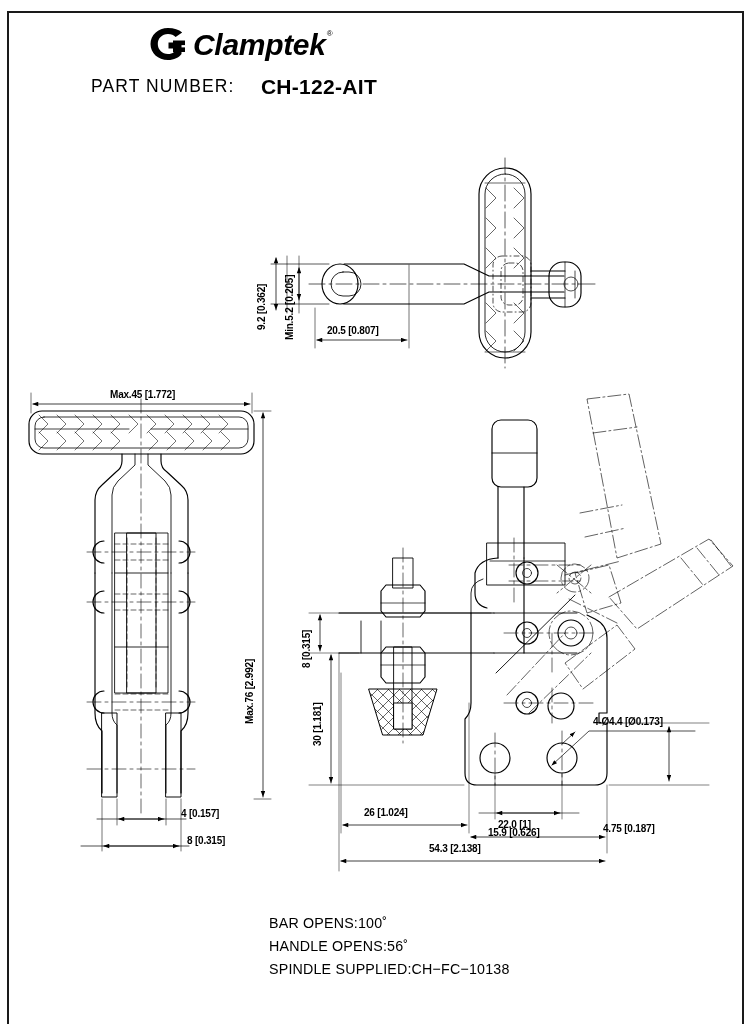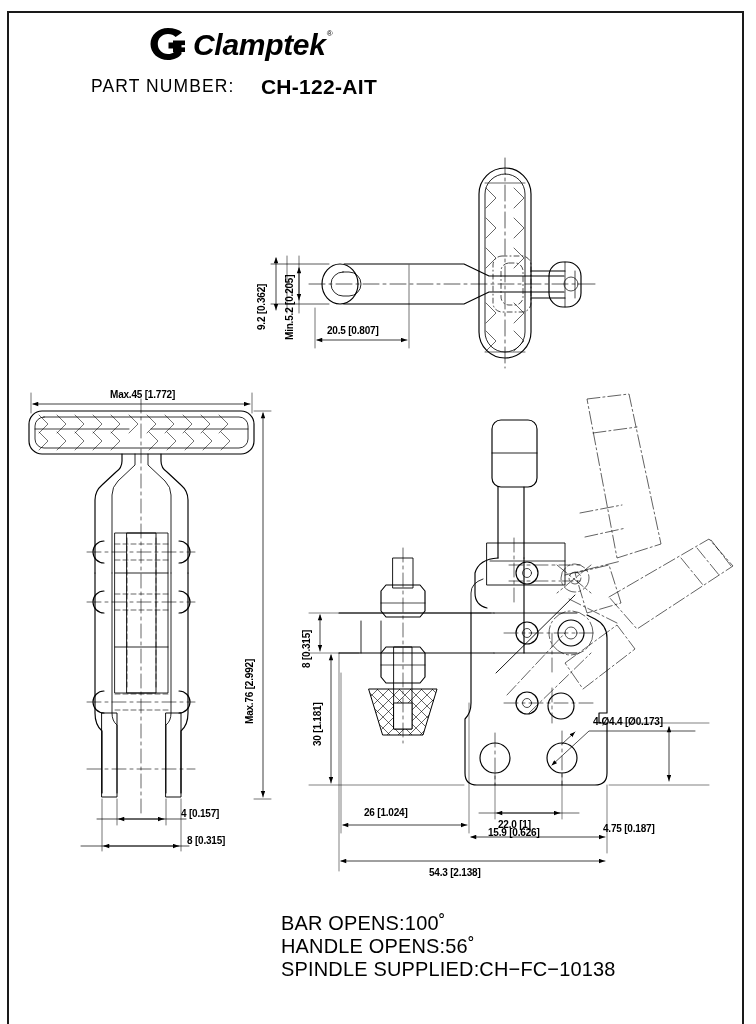--- a/index.html
+++ b/index.html
@@ -94,24 +94,24 @@
     letter-spacing: -0.2px;
     color: #000;
   }
   .dim.vert {
     transform-origin: left bottom;
     transform: rotate(-90deg);
   }
   
   #notes {
     position: absolute;
-    left: 272px;
+    left: 260px;
     top: 898px;
     font-family: "Liberation Sans", sans-serif;
-    font-size: 21px;
+    font-size: 15px;
     line-height: 23px;
     letter-spacing: 0.2px;
     white-space: nowrap;
   }
   #notes div { transform: scaleX(0.95); transform-origin: left center; }
   svg { display: block; }
   .dwg { position: absolute; left: 0; top: 0; }
 </style>
 </head>
 <body>
@@ -376,21 +376,21 @@
     <div class="dim" style="left:95px; top:376px;margin-left:6px;">Max.45 [1.772]</div>
     <div class="dim vert" style="left:246px; top:700px;">Max.76 [2.992]</div>
     <div class="dim" style="left:172px; top:795px;">4 [0.157]</div>
     <div class="dim" style="left:178px; top:822px;">8 [0.315]</div>
 
     <div class="dim vert" style="left:303px; top:644px;">8 [0.315]</div>
     <div class="dim vert" style="left:314px; top:722px;">30 [1.181]</div>
     <div class="dim" style="left:355px; top:794px;">26 [1.024]</div>
     <div class="dim" style="left:479px; top:782px;margin-top:32px;">15.9 [0.626]</div>
     <div class="dim" style="left:489px; top:806px;">22.0 [1]</div>
-    <div class="dim" style="left:420px; top:830px;margin-top:24px;">54.3 [2.138]</div>
+    <div class="dim" style="left:420px; top:830px;">54.3 [2.138]</div>
     <div class="dim" style="left:594px; top:788px;margin-top:22px;">4.75 [0.187]</div>
     <div class="dim" style="left:584px; top:703px;text-align:center;">4-Ø4.4 [Ø0.173]</div>
 
     <div id="notes">
       <div>BAR OPENS:100˚</div>
       <div>HANDLE OPENS:56˚</div>
       <div>SPINDLE SUPPLIED:CH−FC−10138</div>
     </div>
 
   </div>

